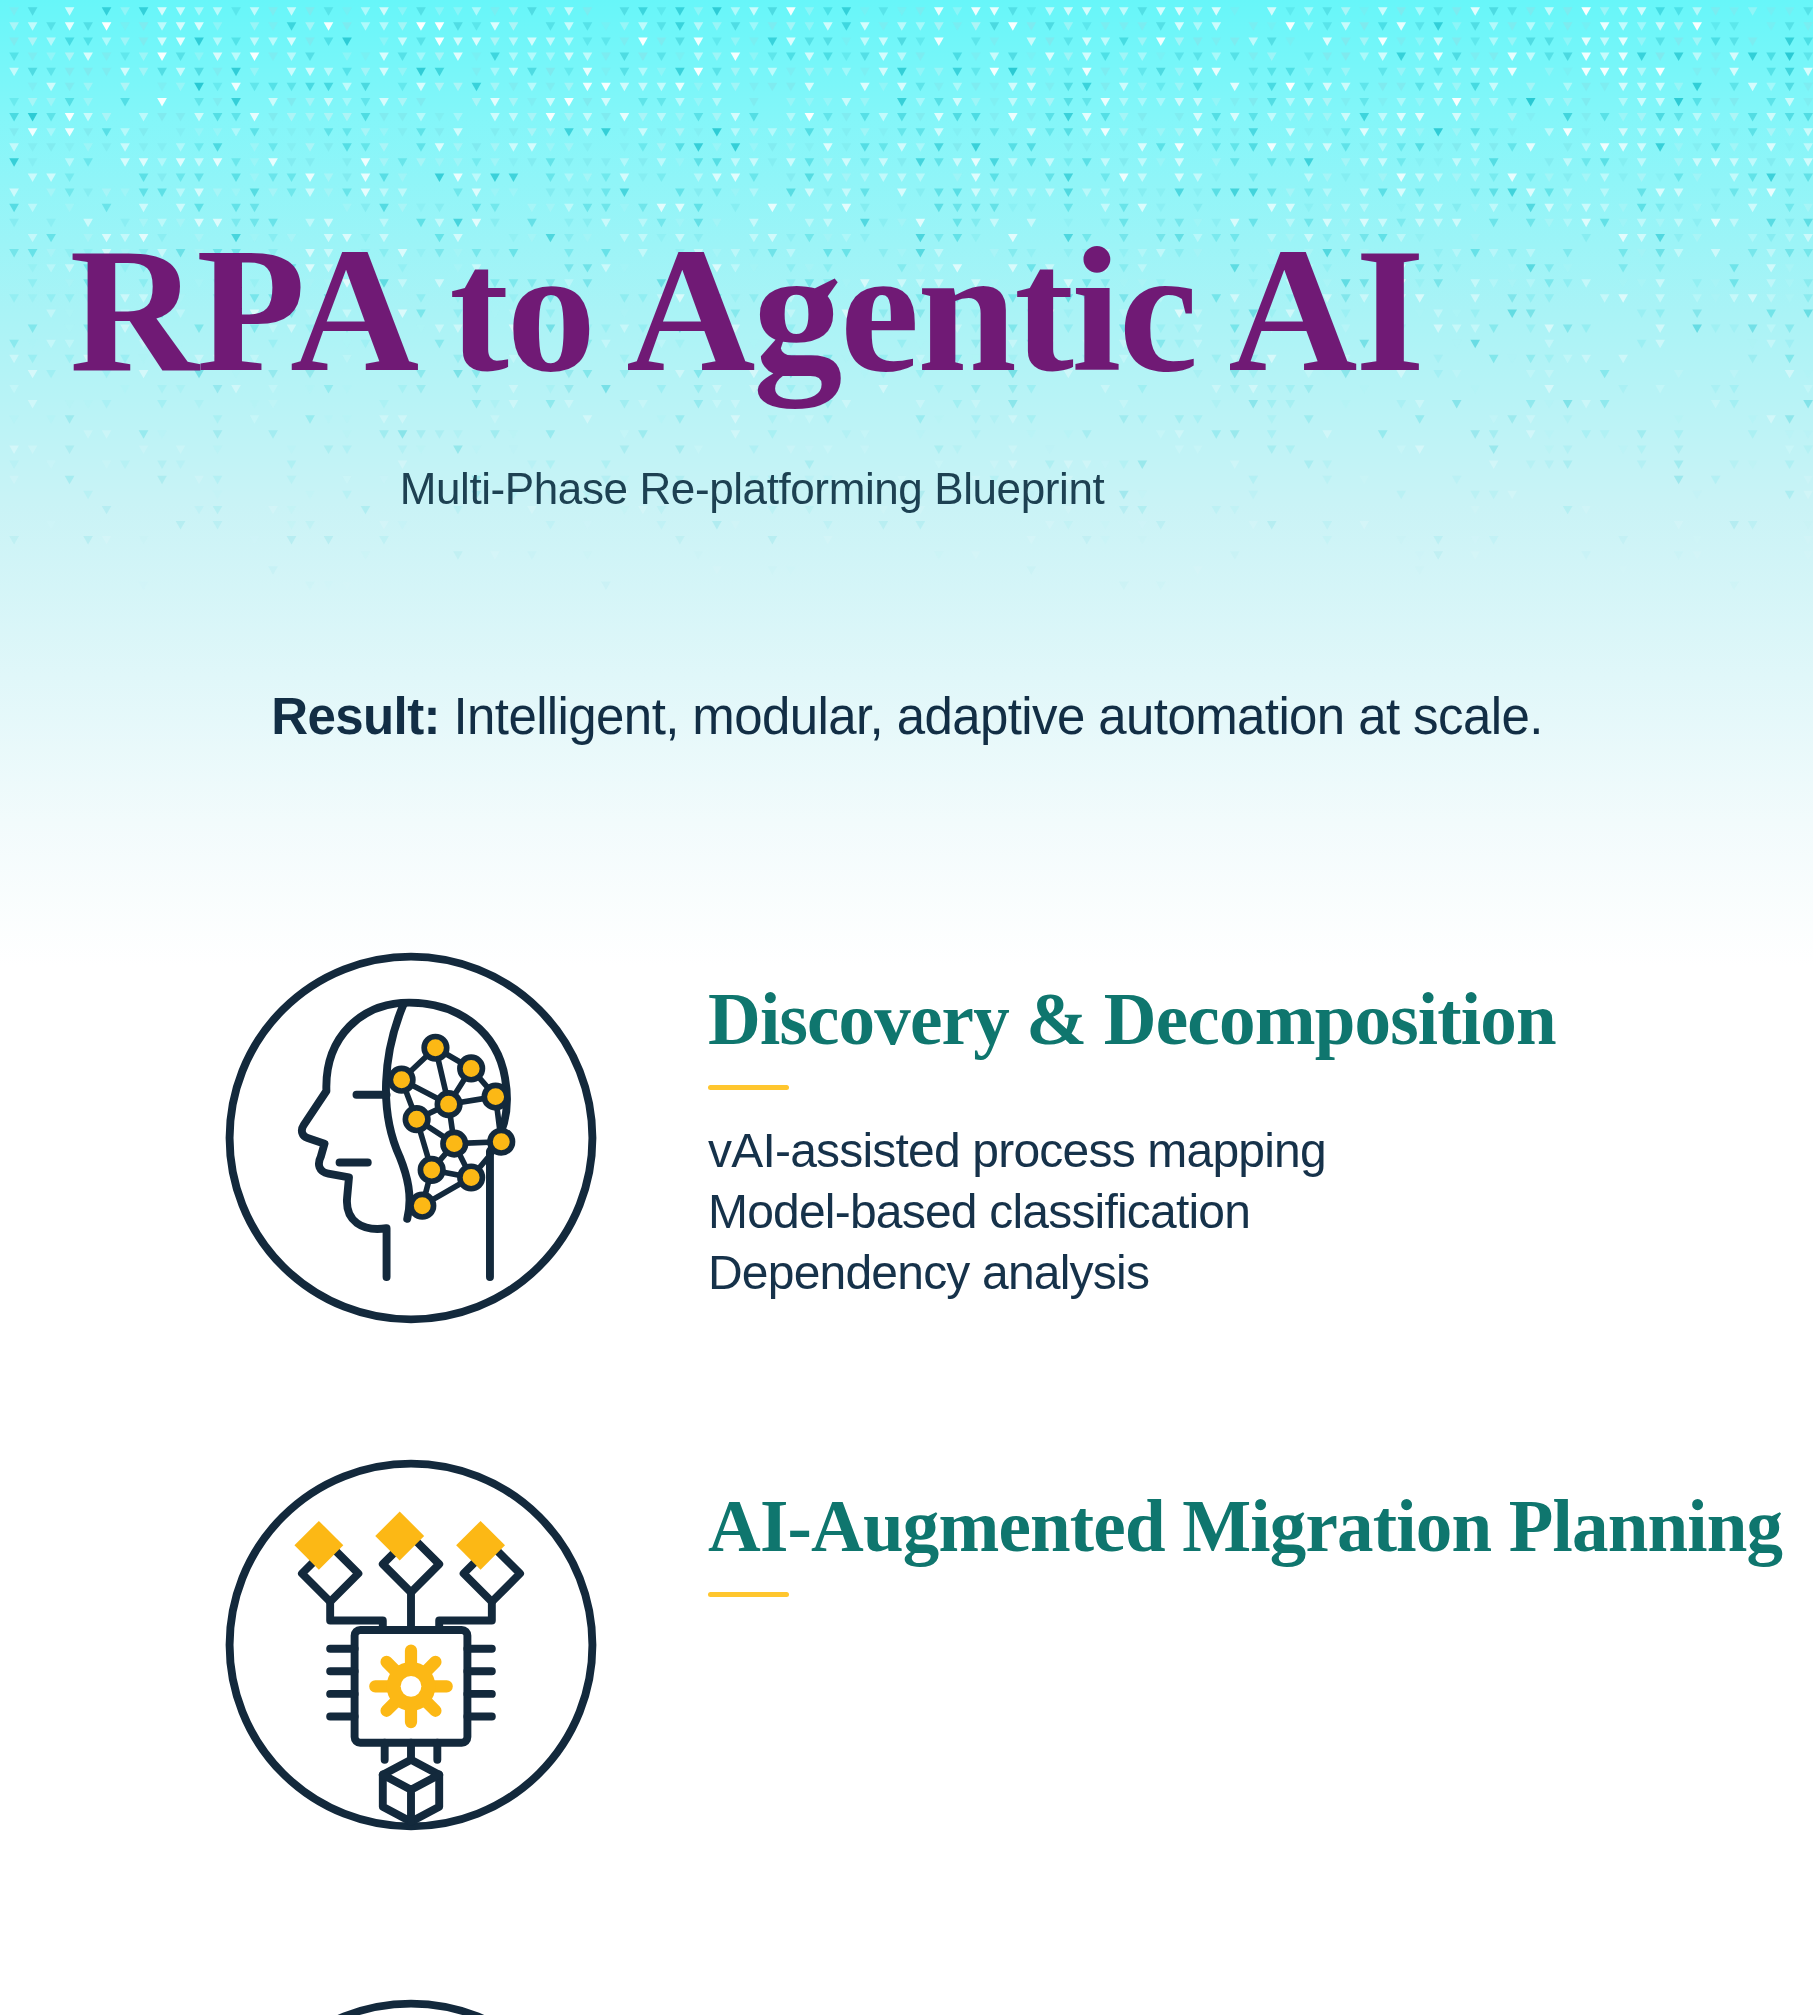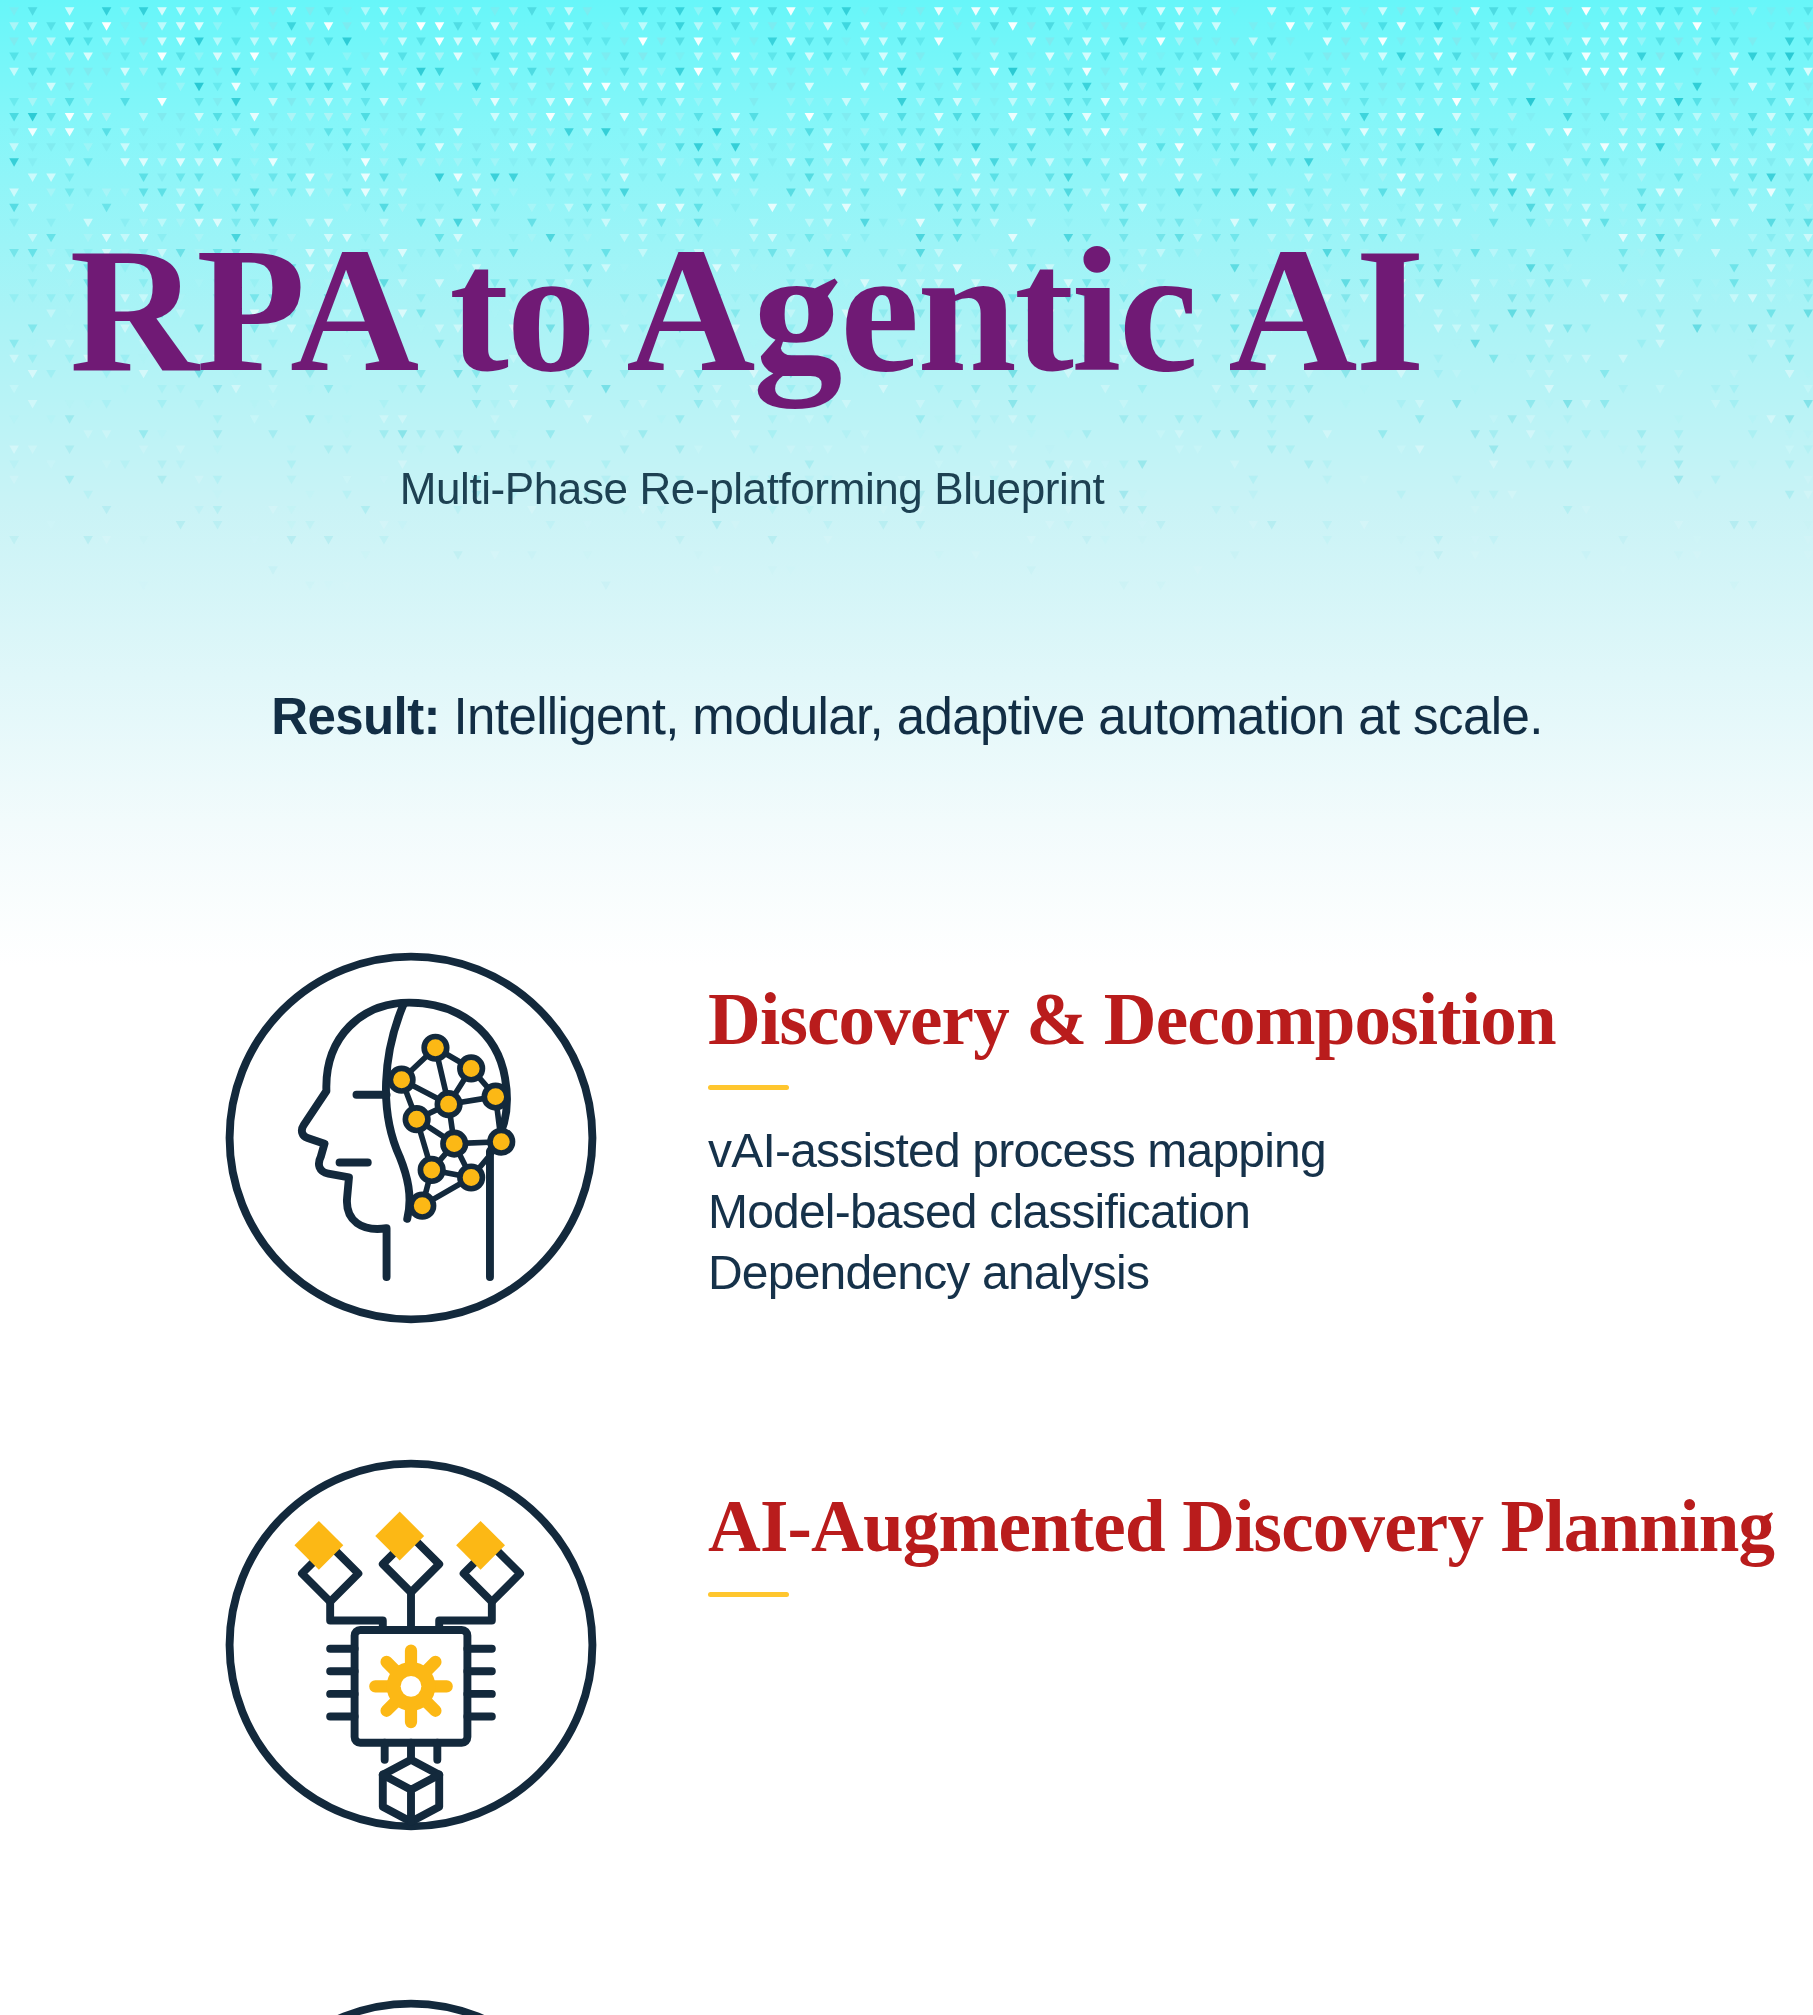--- a/index.html
+++ b/index.html
@@ -45,21 +45,21 @@
 
   .section { position:absolute; left:0; width:1814px; height:376px; }
   .icon-wrap { position:absolute; left:223px; top:0; width:376px; height:376px; }
   .icon-wrap svg { width:376px; height:376px; display:block; }
   .section-heading {
     position:absolute; left:708px; top:33px;
     font-family:"Liberation Serif", serif;
     font-weight:700;
     font-size:73px; line-height:1;
     letter-spacing:-0.8px;
-    color:#b91c1c;
+    color:#0f766e;
     white-space:nowrap;
   }
   .heading-underline {
     position:absolute; left:708px; top:135px;
     width:81px; height:5.2px; border-radius:2.8px;
     background:#ffc62e;
   }
   .section-items {
     position:absolute; left:708px; top:170px;
     font-size:48px; line-height:61px;
@@ -2459,21 +2459,21 @@
         </g>
         <circle cx="100" cy="122" r="13" fill="#fcb815"></circle>
         <circle cx="100" cy="122" r="5.5" fill="#ffffff"></circle>
       </g>
       <g stroke="#13293c" stroke-width="4.2">
         <path d="M100 161 L115 169 L115 186 L100 194 L85 186 L85 169 Z"></path>
         <path d="M85 169 L100 177 L115 169 M100 177 L100 194"></path>
       </g>
     </svg>
   </div>
-  <div class="section-heading">AI-Augmented Discovery Planning</div>
+  <div class="section-heading">AI-Augmented Migration Planning</div>
   <div class="heading-underline"></div>
 </div>
 
 <div class="section" style="top:1997px">
   <div class="icon-wrap">
     <svg viewBox="0 0 200 200" fill="none" stroke-linecap="round" stroke-linejoin="round">
       <circle cx="100" cy="100" r="96.5" fill="#ffffff" stroke="#13293c" stroke-width="4.2"></circle>
       <rect x="28" y="52" width="58" height="90" stroke="#13293c" stroke-width="3" stroke-dasharray="8 6"></rect>
       <rect x="112.5" y="52" width="58" height="90" stroke="#13293c" stroke-width="3" stroke-dasharray="8 6"></rect>
       <g stroke="#13293c" stroke-width="3.2">

